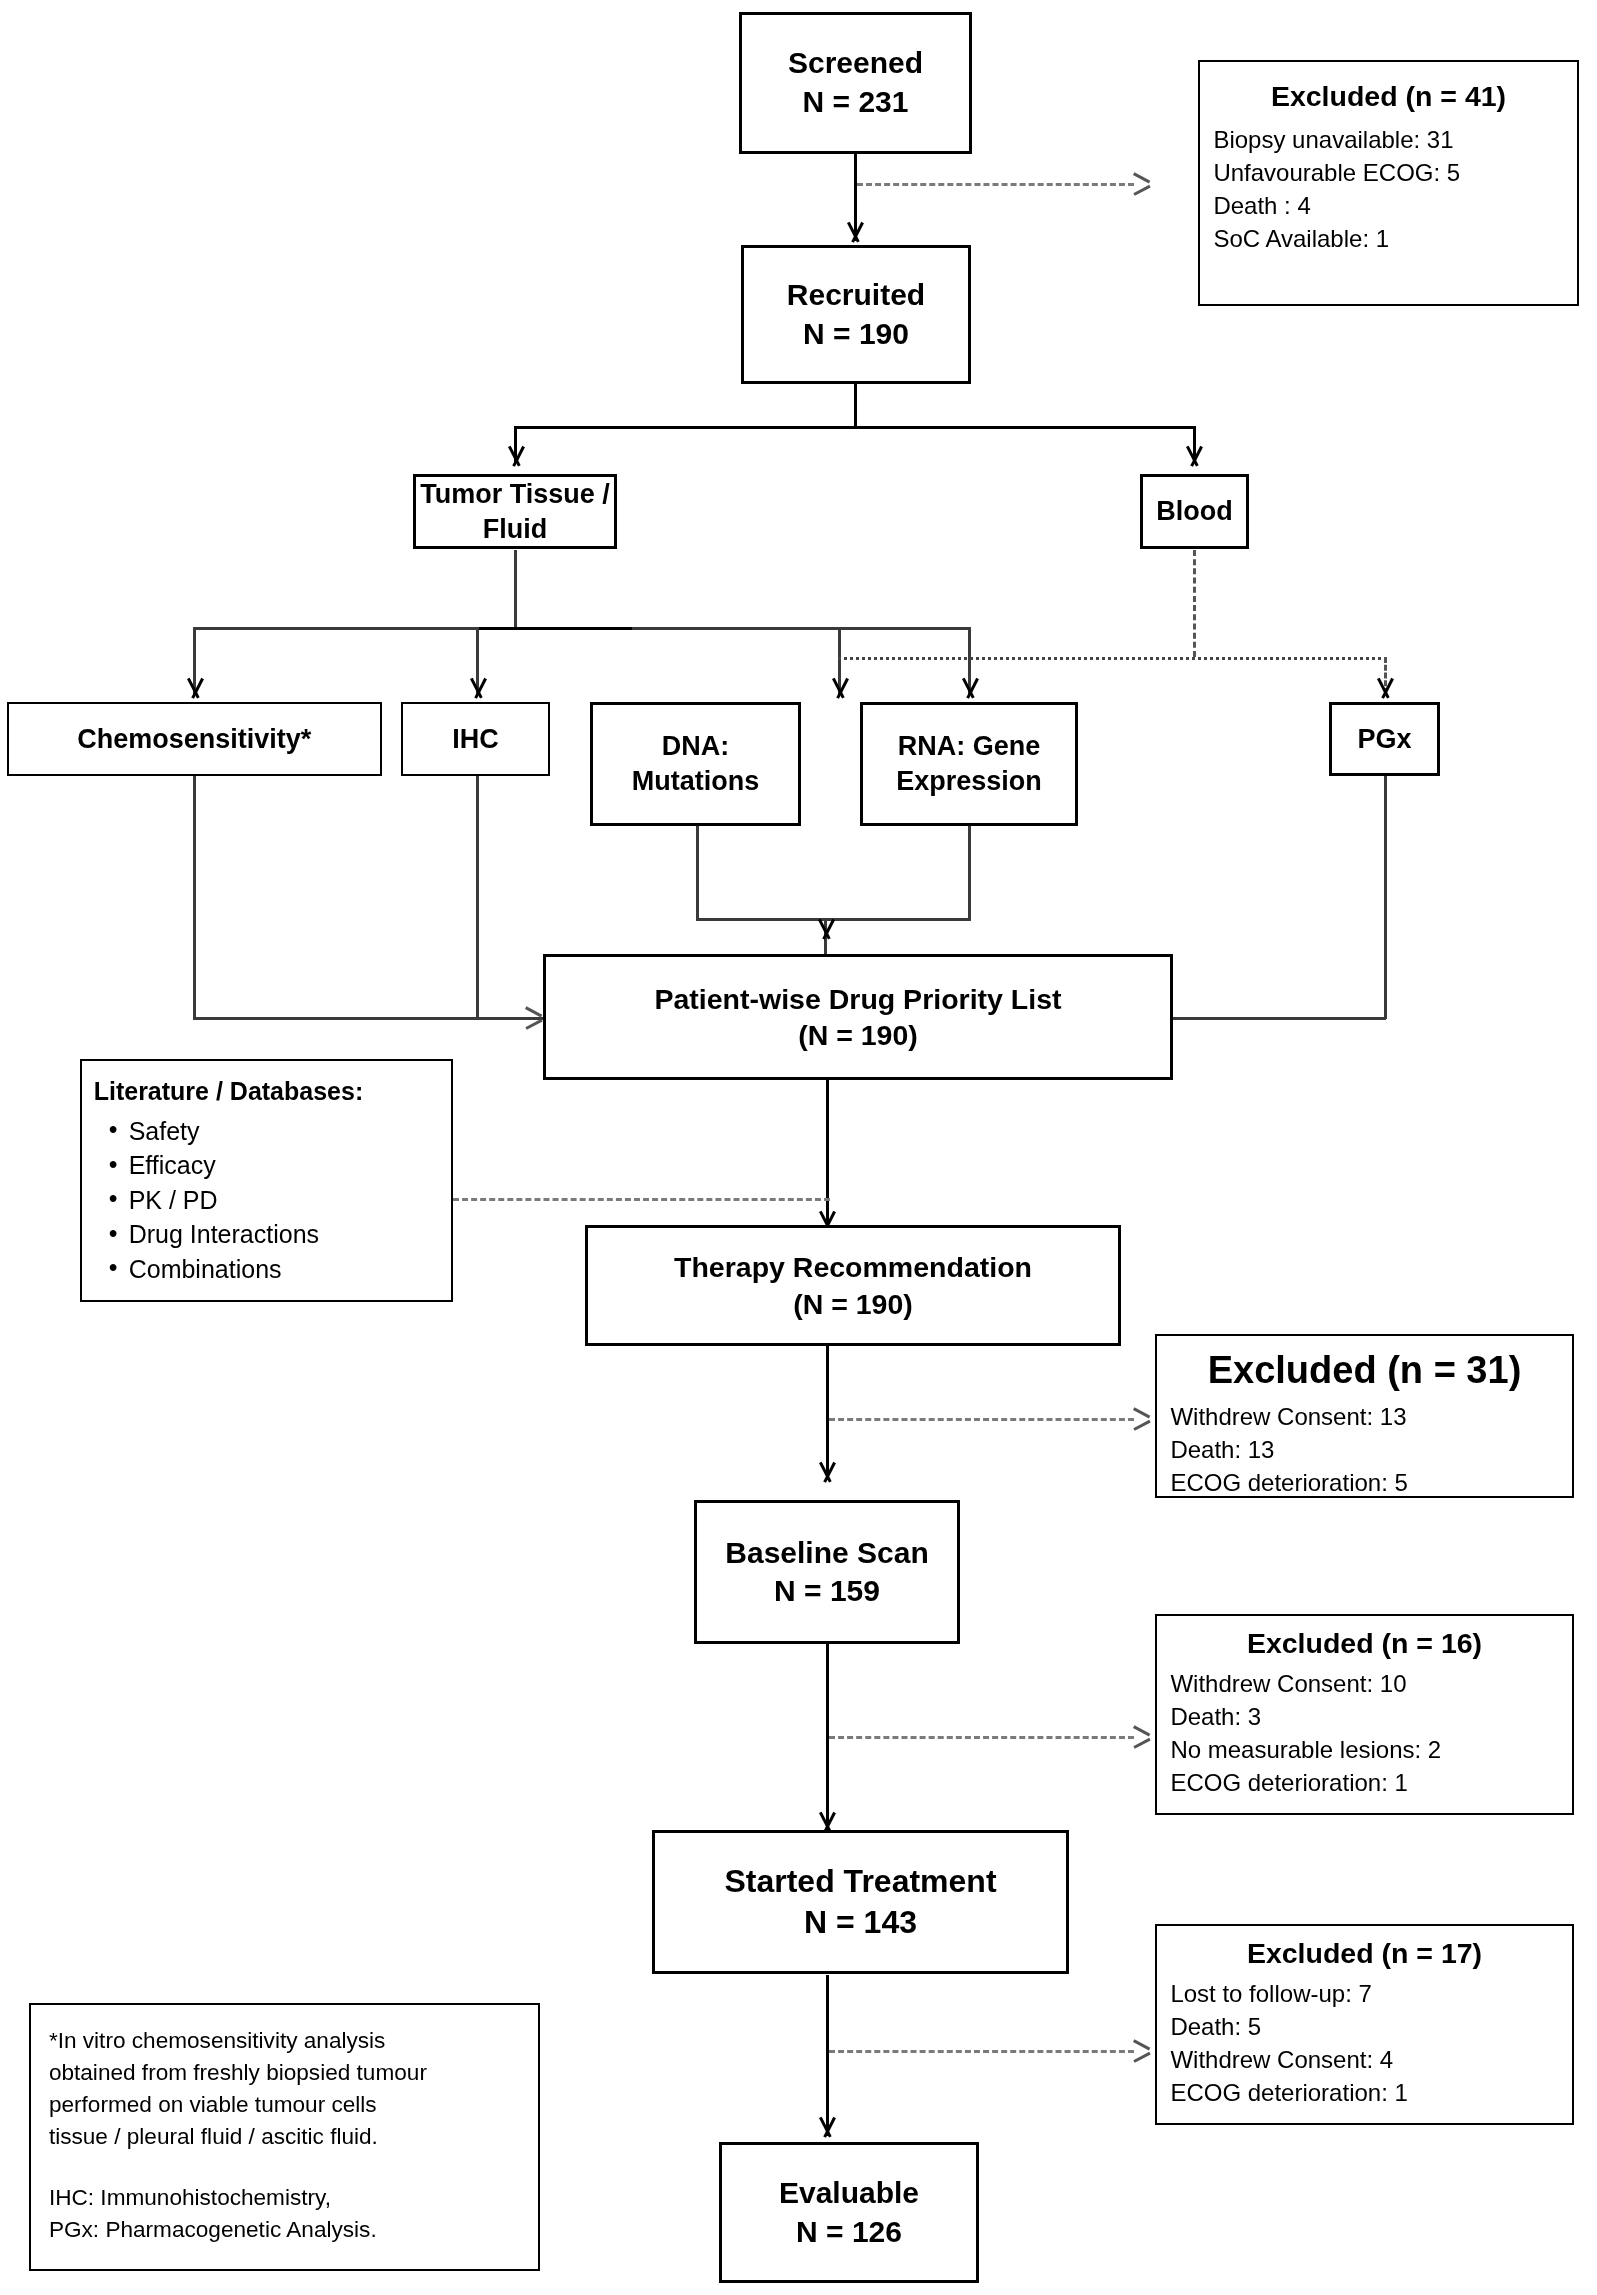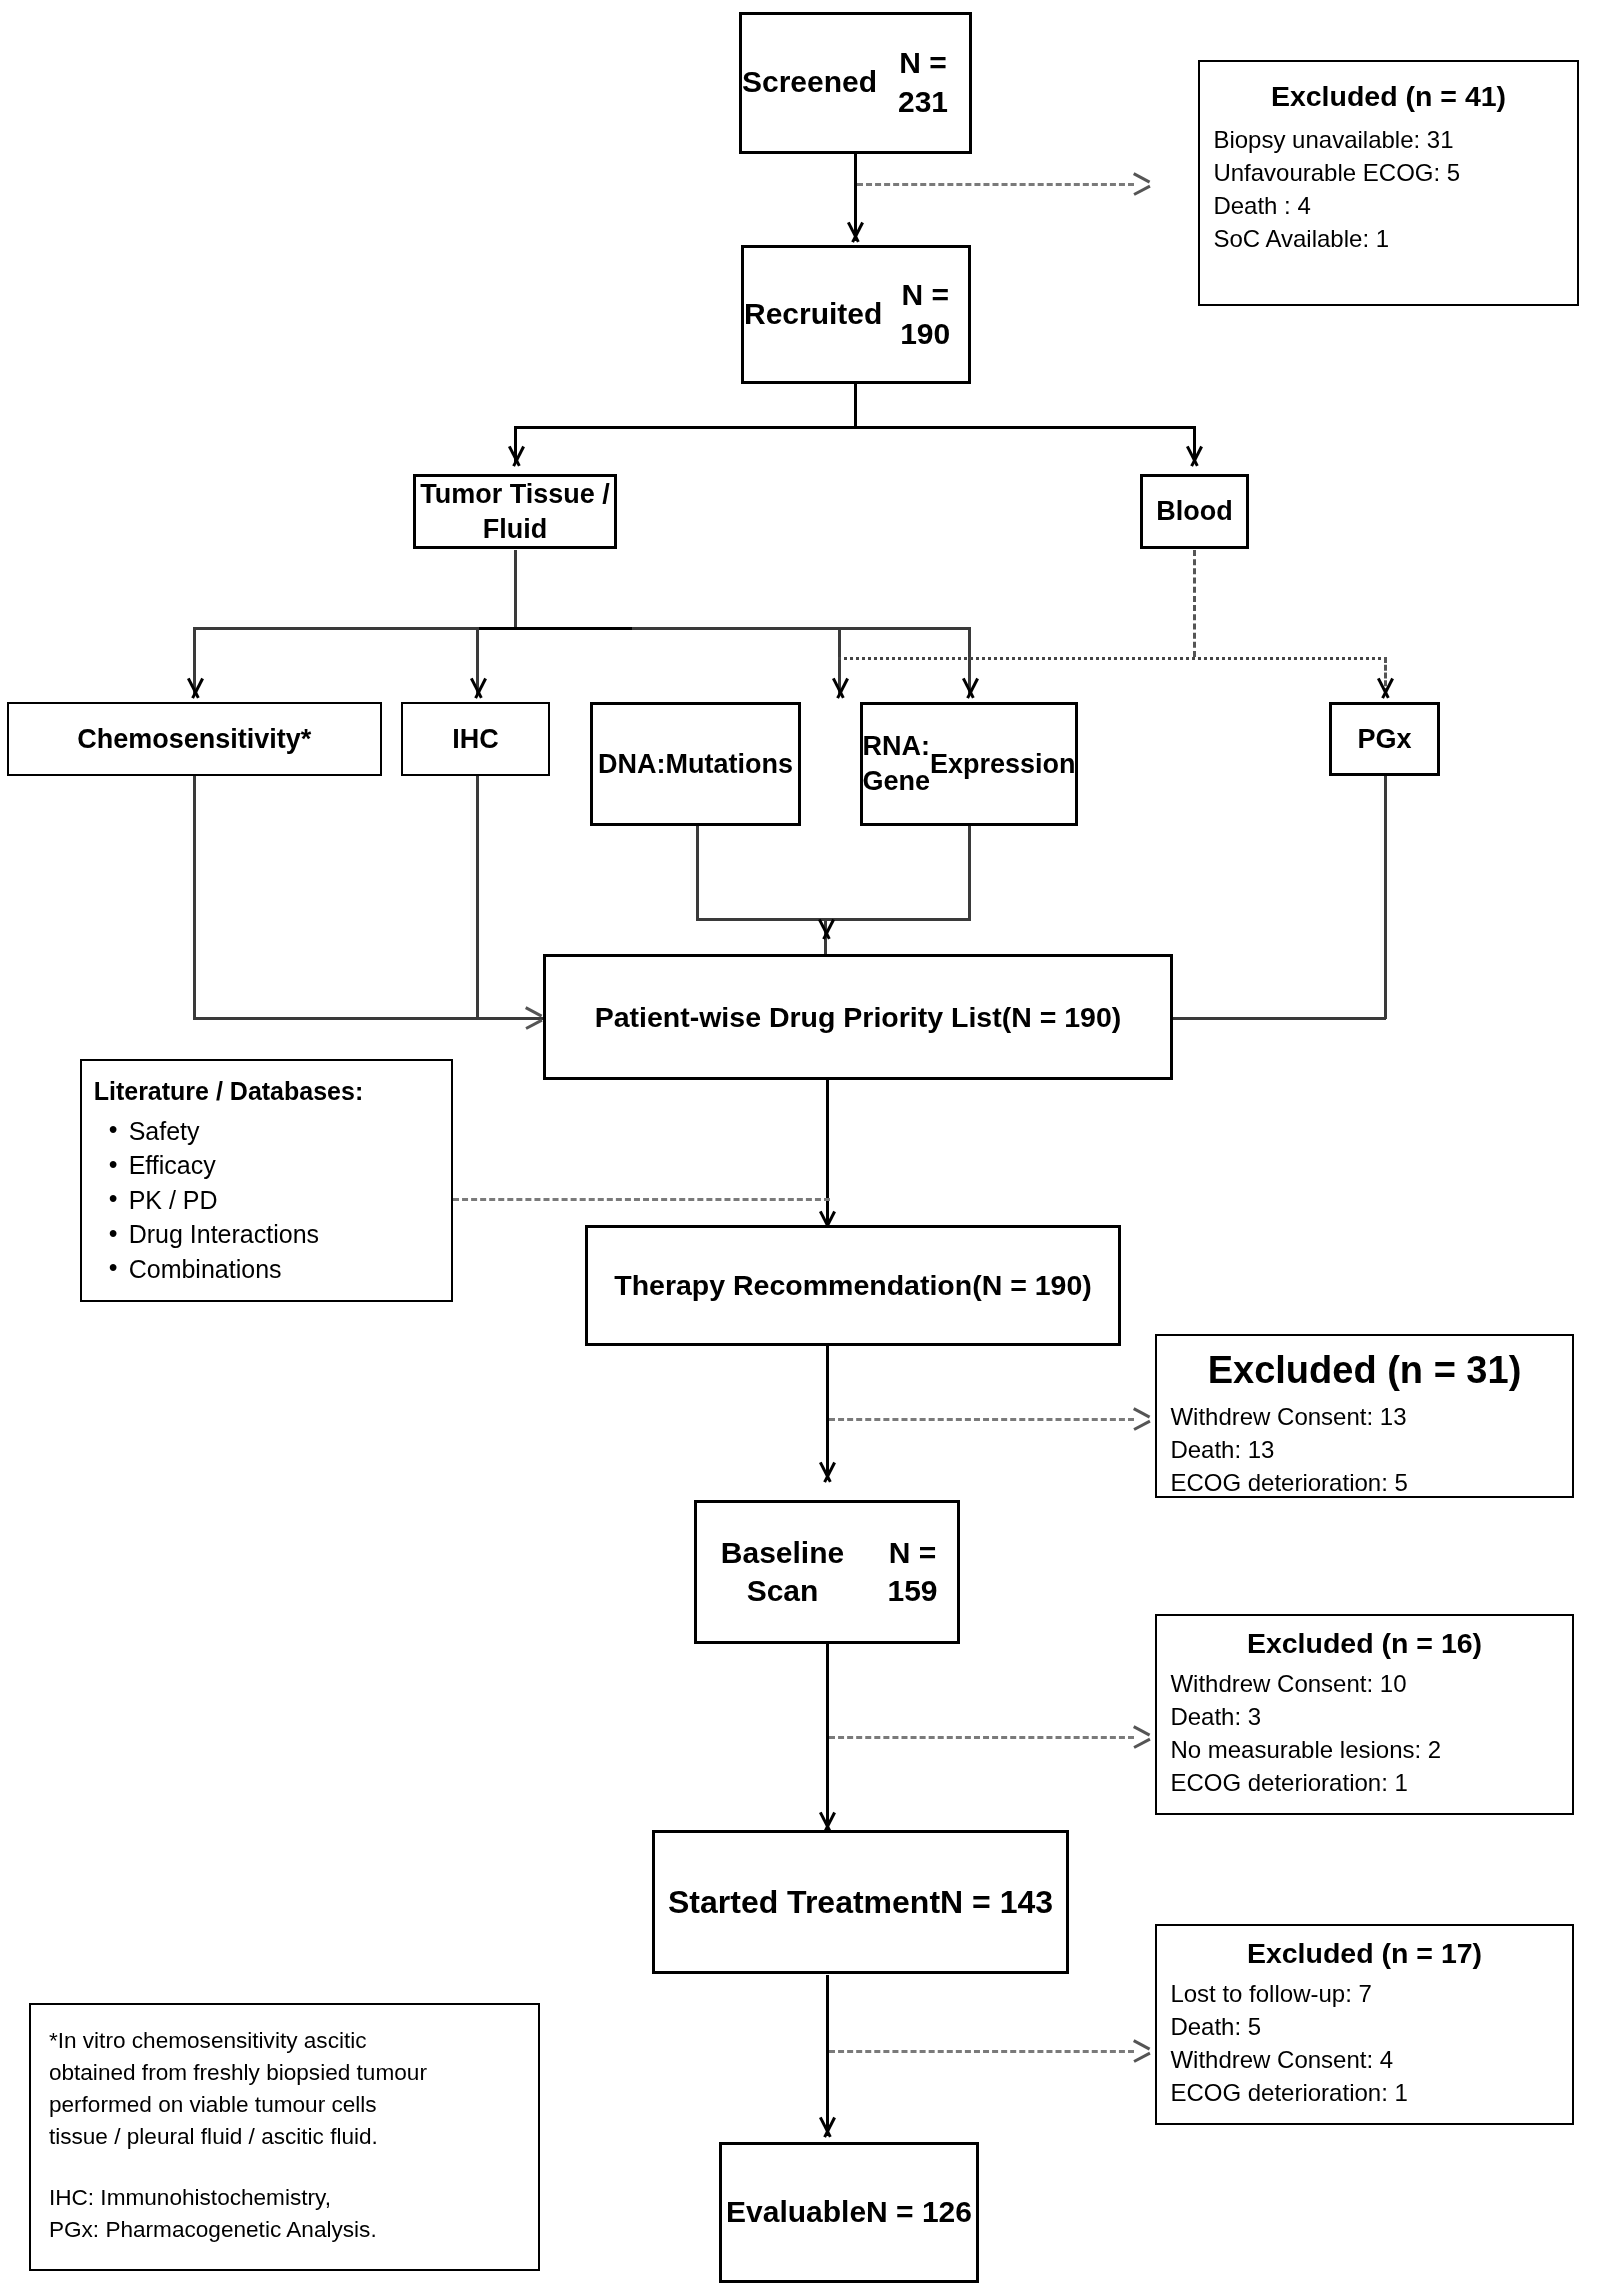--- a/index.html
+++ b/index.html
@@ -2,21 +2,21 @@
 <html style="font-size:13.4px"><head>
 <meta charset="utf-8">
 <style>
   html,body{margin:0;padding:0;background:#ffffff;}
   body{width:1597px;height:2295px;position:relative;overflow:hidden;
        font-family:"Liberation Sans", sans-serif;color:#000;}
   #stage{position:absolute;inset:0;width:1597px;height:2295px;}
 
   
   .box{position:absolute;box-sizing:border-box;background:#fff;
-       border:3.4px solid #000;display:flex;flex-direction:row;
+       border:3.4px solid #000;display:flex;flex-direction:column;
        align-items:center;justify-content:center;text-align:center;
        line-height:1.28;}
   .box.thin{border-width:2.5px;}
   .box .t1{font-weight:bold;}
   .box .t2{font-weight:bold;}
 
   
   .panel{position:absolute;box-sizing:border-box;background:#fff;
          border:2.5px solid #000;text-align:left;line-height:1.38;}
 
@@ -235,21 +235,21 @@
     <span class="excl-line">Withdrew Consent: 4</span>
     <span class="excl-line">ECOG deterioration: 1</span>
   </div>
 
   <div class="box" style="left:719px;top:2142px;width:260px;height:141px;font-size:30px;">
     <span class="t1">Evaluable</span>
     <span class="t2">N = 126</span>
   </div>
 
   <div class="panel" style="left:28.5px;top:2003px;width:511px;height:268px;font-size:22.6px;padding:20px 18.4px 0 18.4px;line-height:1.42;">
-    <div>*In vitro chemosensitivity ascitic</div>
+    <div>*In vitro chemosensitivity analysis</div>
     <div>obtained from freshly biopsied tumour</div>
     <div>performed on viable tumour cells</div>
     <div>tissue / pleural fluid / ascitic fluid.</div>
     <div style="height:28.5px;"></div>
     <div>IHC: Immunohistochemistry,</div>
     <div>PGx: Pharmacogenetic Analysis.</div>
   </div>
 
 </div>
 

